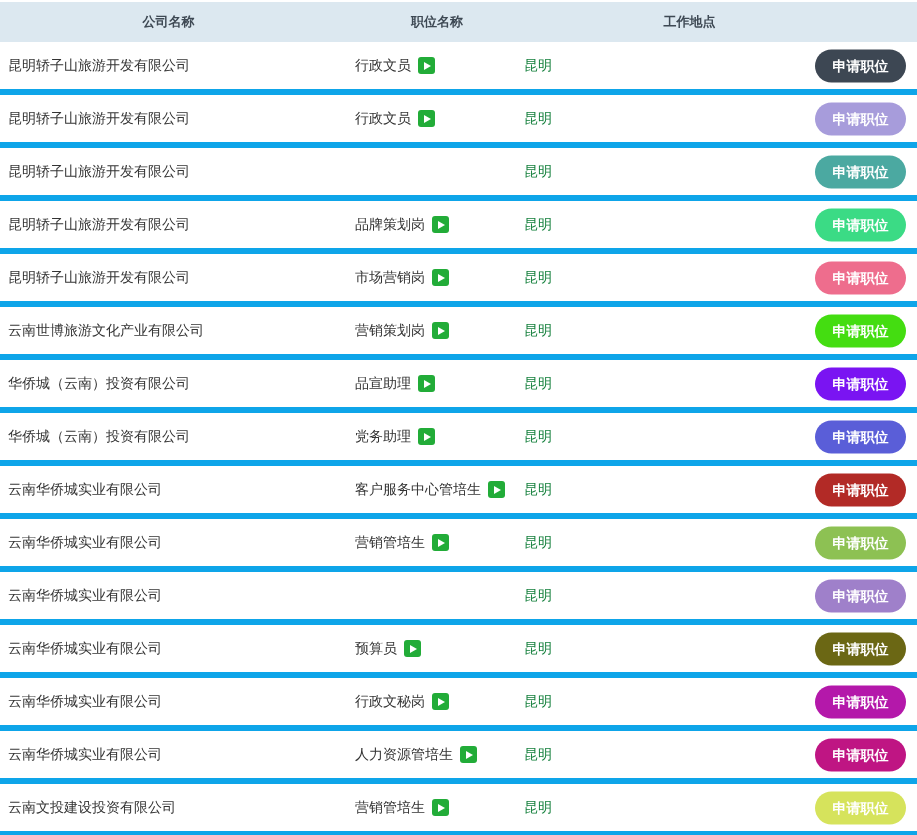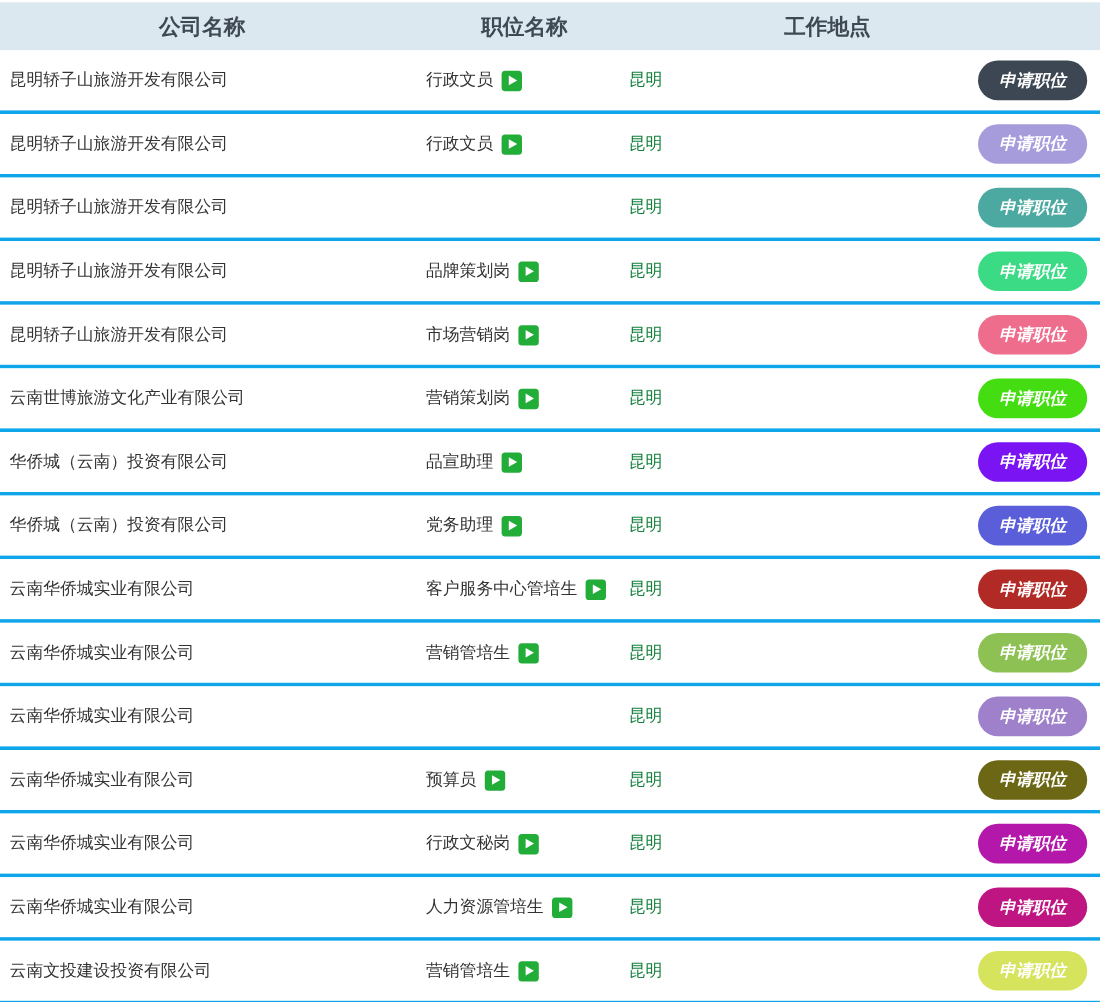--- a/index.html
+++ b/index.html
@@ -16,31 +16,31 @@
   
   .table-header {
     height: 40px;
     background: #dce8f0;
     display: grid;
     grid-template-columns: 337px 200px 305px 1fr;
     align-items: center;
   }
   .table-header .hcell {
     text-align: center;
-    font-size: 18px;
+    font-size: 13px;
     font-weight: bold;
     color: #3e4954;
   }
 
   
   .job-row {
     position: relative;
     height: 53px;
     box-sizing: border-box;
-    border-bottom: 3px solid #0ea5e9;
+    border-bottom: 6px solid #0ea5e9;
     display: grid;
     grid-template-columns: 337px 200px 305px 1fr;
     align-items: center;
     background: #ffffff;
   }
   .cell-company {
     padding-left: 8px;
     font-size: 14px;
     color: #333333;
     white-space: nowrap;
@@ -92,21 +92,20 @@
     line-height: 33px;
     border: none;
     border-radius: 17px;
     color: #ffffff;
     font-size: 14px;
     font-weight: bold;
     font-family: inherit;
     text-align: center;
     cursor: pointer;
     padding: 0;
-    font-style: italic;
   }
 </style>
 </head>
 <body>
 
 <div class="page">
 
   <div class="table-header">
     <div class="hcell">公司名称</div>
     <div class="hcell">职位名称</div>

